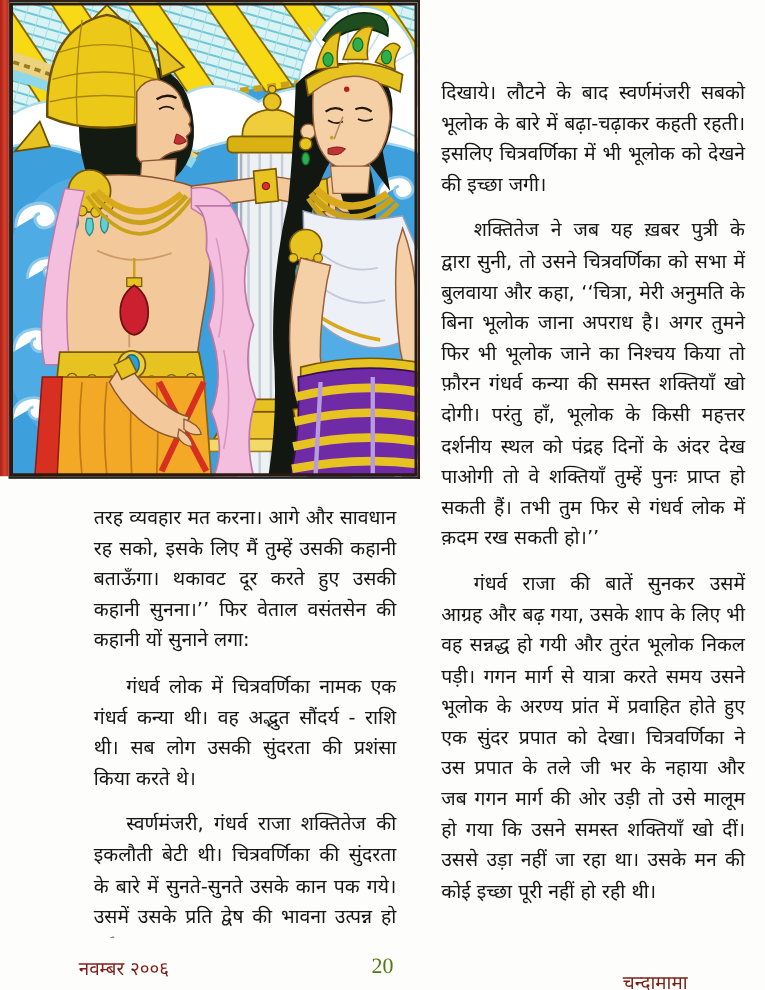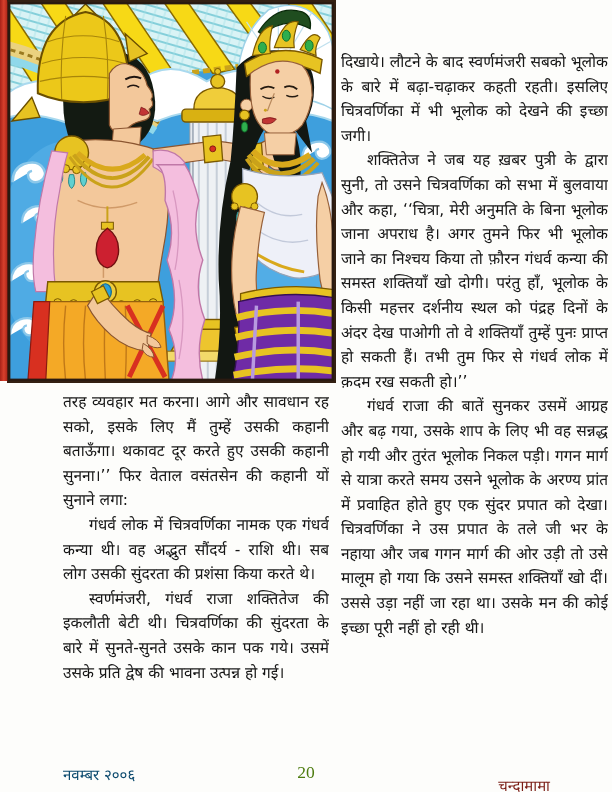--- a/index.html
+++ b/index.html
@@ -15,28 +15,28 @@
   .illus-frame{
     position:absolute;left:7px;top:0;width:329px;height:383px;
     box-sizing:border-box;border:2px solid #332012;border-left:1px solid #5a1a10;
     background:#3e9fdd;
   }
   .illus-frame svg{display:block;width:100%;height:100%;}
   .col{
     position:absolute;text-align:justify;
     font-size:15.5px;line-height:24.6px;letter-spacing:0;
   }
-  .col p{margin:0;padding:0;}
+  .col p{margin:12px;padding:0;}
   .col p.indent{text-indent:26px;}
   .left-col{left:63px;top:390px;width:266px;height:360px;overflow:hidden;}
   .right-col{left:341px;top:50px;width:267px;height:712px;overflow:hidden;}
   .footer{
     position:absolute;left:0;right:0;top:762px;height:26px;font-size:15px;
   }
-  .footer .issue{position:absolute;left:63px;top:2px;color:#0c4a6e;}
+  .footer .issue{position:absolute;left:63px;top:2px;color:#7f1d1d;}
   .footer .pagenum{
     position:absolute;left:50%;transform:translateX(-50%);top:0;
     font-family:"Liberation Serif","DejaVu Serif",serif;font-size:17.5px;color:#4d7c0f;
   }
   .footer .magname{position:absolute;right:62px;top:13px;color:#7a1d15;text-align:center;}
 </style>
 </head>
 <body>
 
 <div class="sheet">

